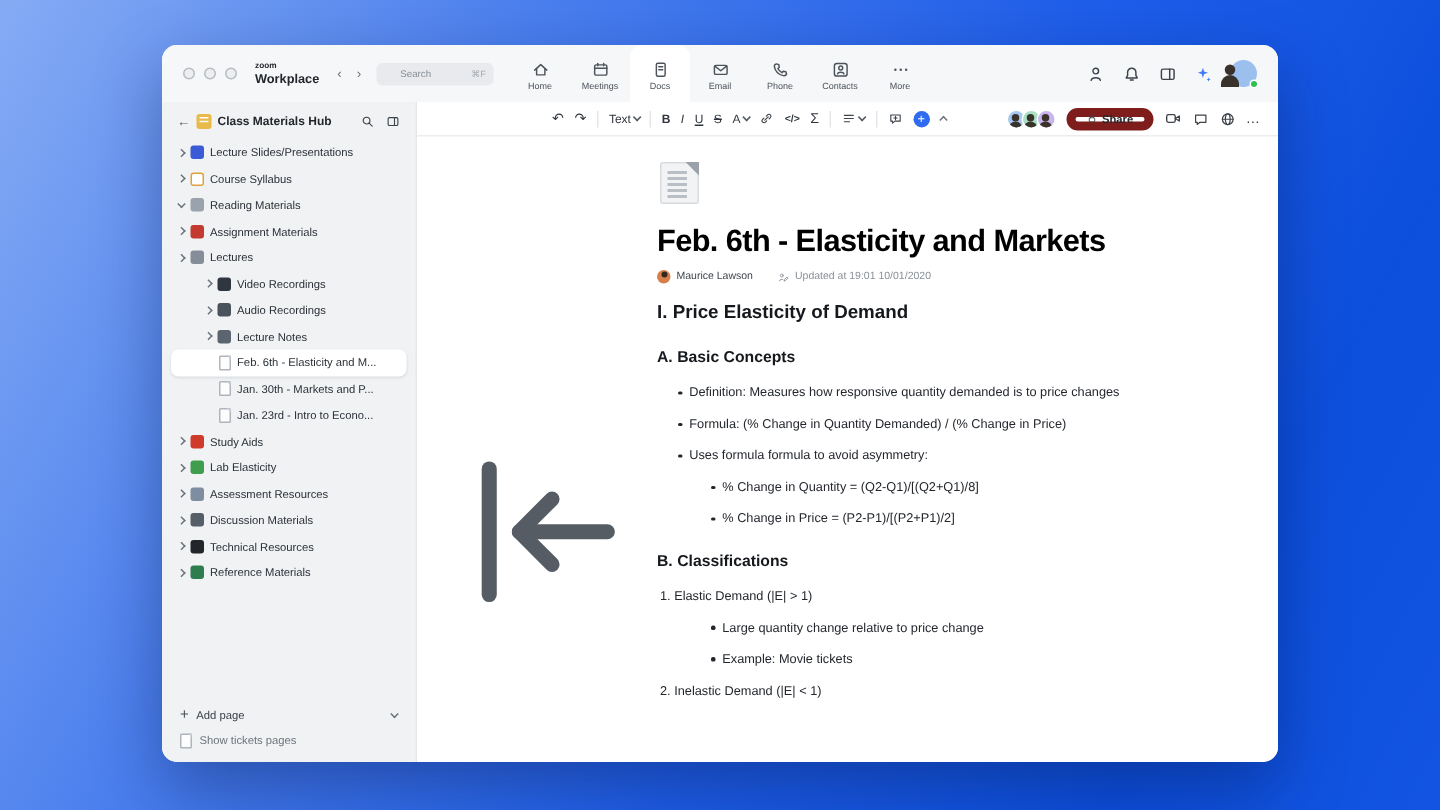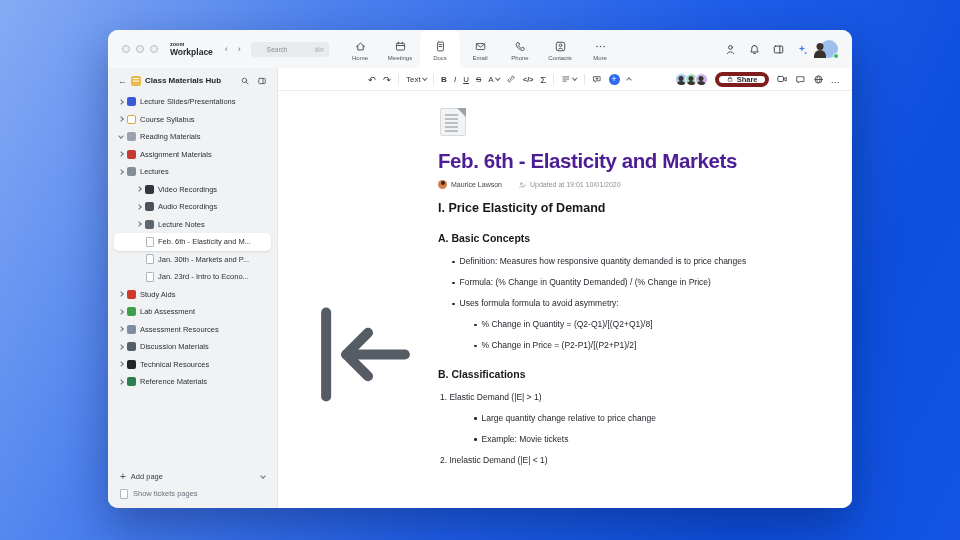--- a/index.html
+++ b/index.html
@@ -78,34 +78,34 @@
   .tb .schev { width:3.5px; height:3.5px; border-right:1px solid #555c64; border-bottom:1px solid #555c64; transform:rotate(45deg); margin-top:-2px; }
   .tdiv { width:1px; height:11px; background:#e4e6e9; flex:0 0 auto; }
   .tb.bold { font-weight:700; } .tb.ital { font-style:italic; } .tb.und { text-decoration:underline; } .tb.strike { text-decoration:line-through; }
   .pluscircle { width:11px; height:11px; border-radius:50%; background:#2e6bf0; color:#fff; font-size:8.5px;
     display:flex; align-items:center; justify-content:center; flex:0 0 auto; }
   .tb-avatars { display:flex; margin-left:auto; }
   .mini-av { width:13px; height:13px; border-radius:50%; border:1px solid #fff; position:relative; overflow:hidden; margin-left:-3px; }
   .mini-av:first-child { margin-left:0; }
   .mini-av::before { content:""; position:absolute; left:50%; top:2px; transform:translateX(-50%); width:5px; height:5px; border-radius:50%; background:#3a332c; }
   .mini-av::after { content:""; position:absolute; left:50%; top:7.5px; transform:translateX(-50%); width:9px; height:6px; border-radius:5px 5px 0 0; background:#3a332c; }
-  .sharebtn { display:flex; align-items:center; gap:3px; border:4px solid #7f1d1d; border-radius:9px; height:15px;
+  .sharebtn { display:flex; align-items:center; gap:3px; border:6px solid #7f1d1d; border-radius:9px; height:15px;
     padding:0 7px; font-size:7.5px; font-weight:700; color:#23272c; background:#fff; flex:0 0 auto; }
   .sharebtn .cicon { width:8px; height:8px; }
 
   .content { flex:1; display:flex; min-height:0; }
   .toc { width:152px; flex:0 0 152px; padding:110px 0 0 18px; font-size:7.5px; color:#40474f; }
   .toc-collapse { width:10px; height:10px; color:#555c64; margin-bottom:4px; }
   .docwrap { flex:1; padding:17px 68px 0 8px; min-width:0; }
   .docicon { width:26px; height:28px; background:#f2f3f4; border:1px solid #d8dbde; border-radius:2px; position:relative; margin-left:2px; }
   .docicon::before { content:""; position:absolute; right:-1px; top:-1px; width:9px; height:9px;
     background:#9aa1a8; clip-path:polygon(0 0,100% 100%,100% 0); border-bottom-left-radius:2px; }
   .docicon::after { content:""; position:absolute; left:4px; top:5px; width:13px; height:1.5px; background:#b9bfc5;
     box-shadow:0 4px 0 #b9bfc5, 0 8px 0 #b9bfc5, 0 12px 0 #b9bfc5, 0 16px 0 #b9bfc5; }
-  .doctitle { font-size:20.5px; font-weight:800; color:#4c1d95; letter-spacing:-0.4px; margin-top:13px; white-space:nowrap; }
+  .doctitle { font-size:20.5px; font-weight:800; color:#000000; letter-spacing:-0.4px; margin-top:13px; white-space:nowrap; }
   .byline { display:flex; align-items:center; gap:4px; margin-top:7px; font-size:7px; color:#3f454d; }
   .byline .auth-av { width:9px; height:9px; border-radius:50%; background:#d77f4a; position:relative; overflow:hidden; }
   .byline .auth-av::before { content:""; position:absolute; left:50%; top:1px; transform:translateX(-50%); width:4px; height:4px; border-radius:50%; background:#32281f; }
   .byline .sep { width:8px; }
   .byline .muted { color:#8a9097; }
   .byline .cicon { width:8px; height:8px; color:#8a9097; }
   .docbody { margin-top:8px; font-size:8.5px; color:#23272d; }
   .blk-h2 { font-size:12.5px; font-weight:700; color:#15181c; margin:12px 0 13px; }
   .blk-h3 { font-size:10.5px; font-weight:700; color:#15181c; margin:17px 0 13px; }
   .blk-b1, .blk-b2, .blk-num { margin:0 0 11.5px; display:flex; align-items:baseline; gap:5px; line-height:9.5px; }
@@ -315,21 +315,21 @@
               <span>Jan. 23rd - Intro to Econo...</span>
             </div>
             <div class="srow lv0">
               <span class="chev right"></span>
               <span class="sq" style="background:#d03a2b"></span>
               <span>Study Aids</span>
             </div>
             <div class="srow lv0">
               <span class="chev right"></span>
               <span class="sq" style="background:#3f9e4d"></span>
-              <span>Lab Assessment</span>
+              <span>Lab Elasticity</span>
             </div>
             <div class="srow lv0">
               <span class="chev right"></span>
               <span class="sq" style="background:#7e8ea0"></span>
               <span>Assessment Resources</span>
             </div>
             <div class="srow lv0">
               <span class="chev right"></span>
               <span class="sq" style="background:#565e68"></span>
               <span>Discussion Materials</span>

